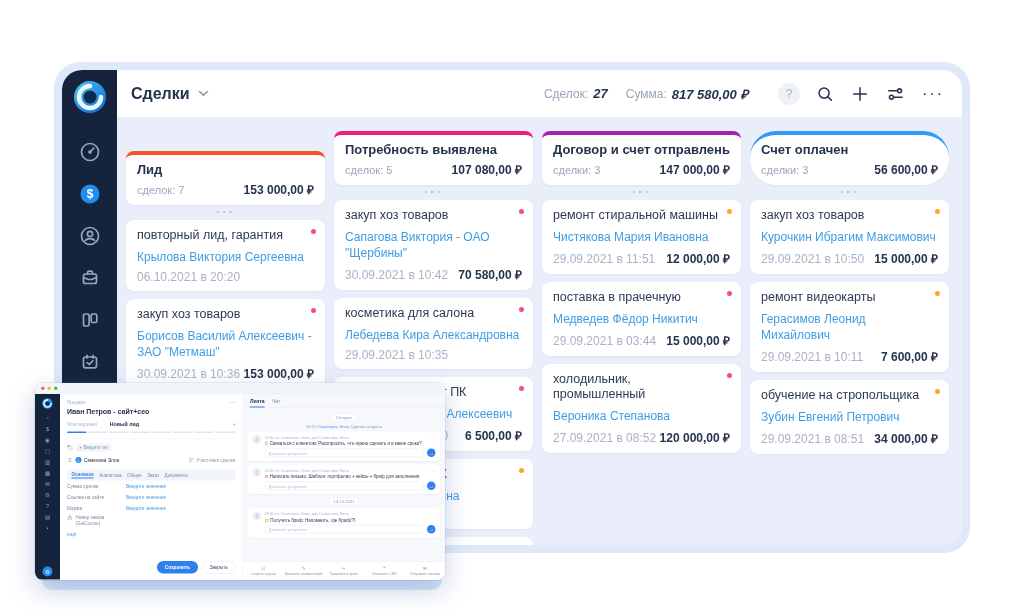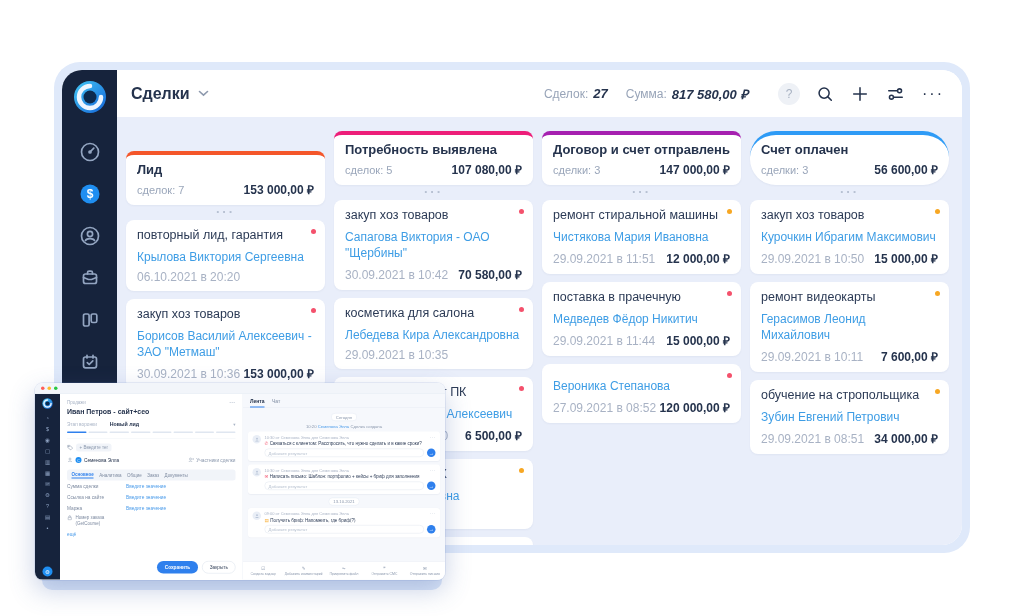--- a/index.html
+++ b/index.html
@@ -382,27 +382,28 @@
       <span class="card-date">29.09.2021 в 11:51</span>
       <span class="card-amount">12 000,00 ₽</span>
     </div>
   </div>
 
   <div class="card">
     <span class="dot" style="background: rgb(244, 81, 108);"></span>
     <div class="card-title">поставка в прачечную</div>
     <div class="card-contact">Медведев Фёдор Никитич</div>
     <div class="card-foot">
-      <span class="card-date">29.09.2021 в 11:44</span>
+      <span class="card-date">29.09.2021 в 03:44</span>
       <span class="card-amount">15 000,00 ₽</span>
     </div>
   </div>
 
   <div class="card">
     <span class="dot" style="background: rgb(244, 81, 108);"></span>
+    <div class="card-title">холодильник, промышленный</div>
     <div class="card-contact">Вероника Степанова</div>
     <div class="card-foot">
       <span class="card-date">27.09.2021 в 08:52</span>
       <span class="card-amount">120 000,00 ₽</span>
     </div>
   </div>
 </div>
   </div>
 
   <div class="column">

